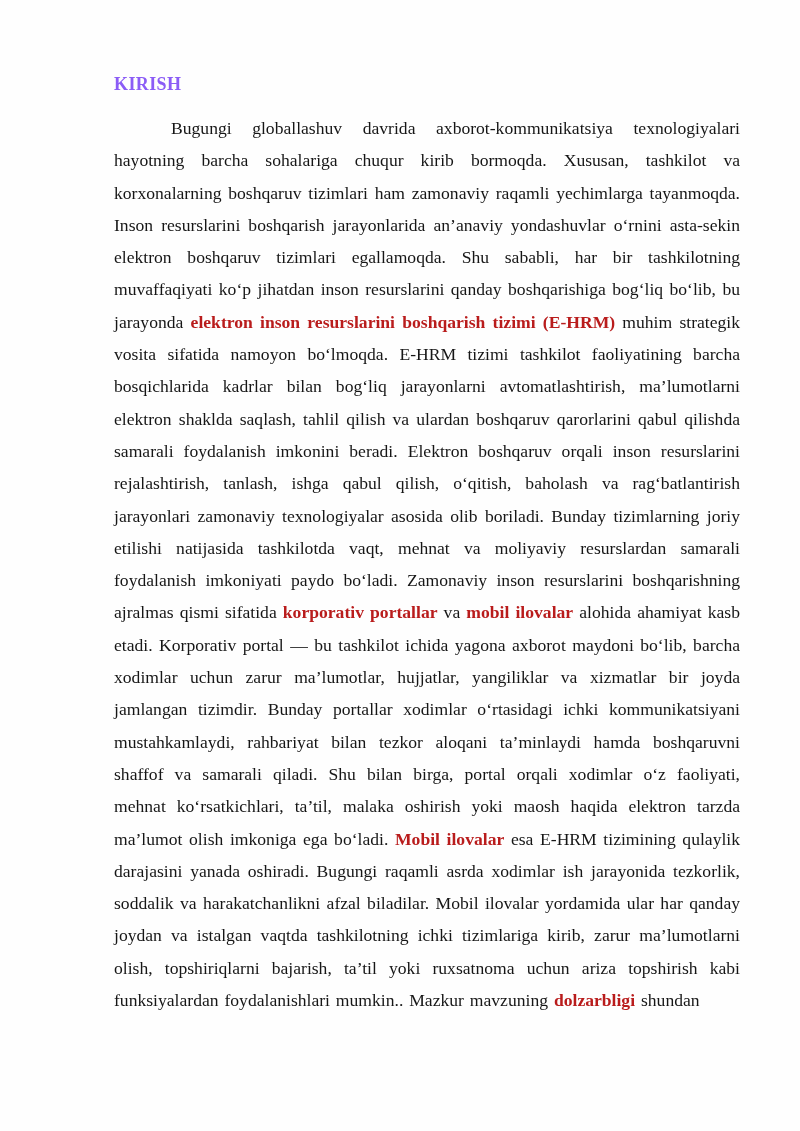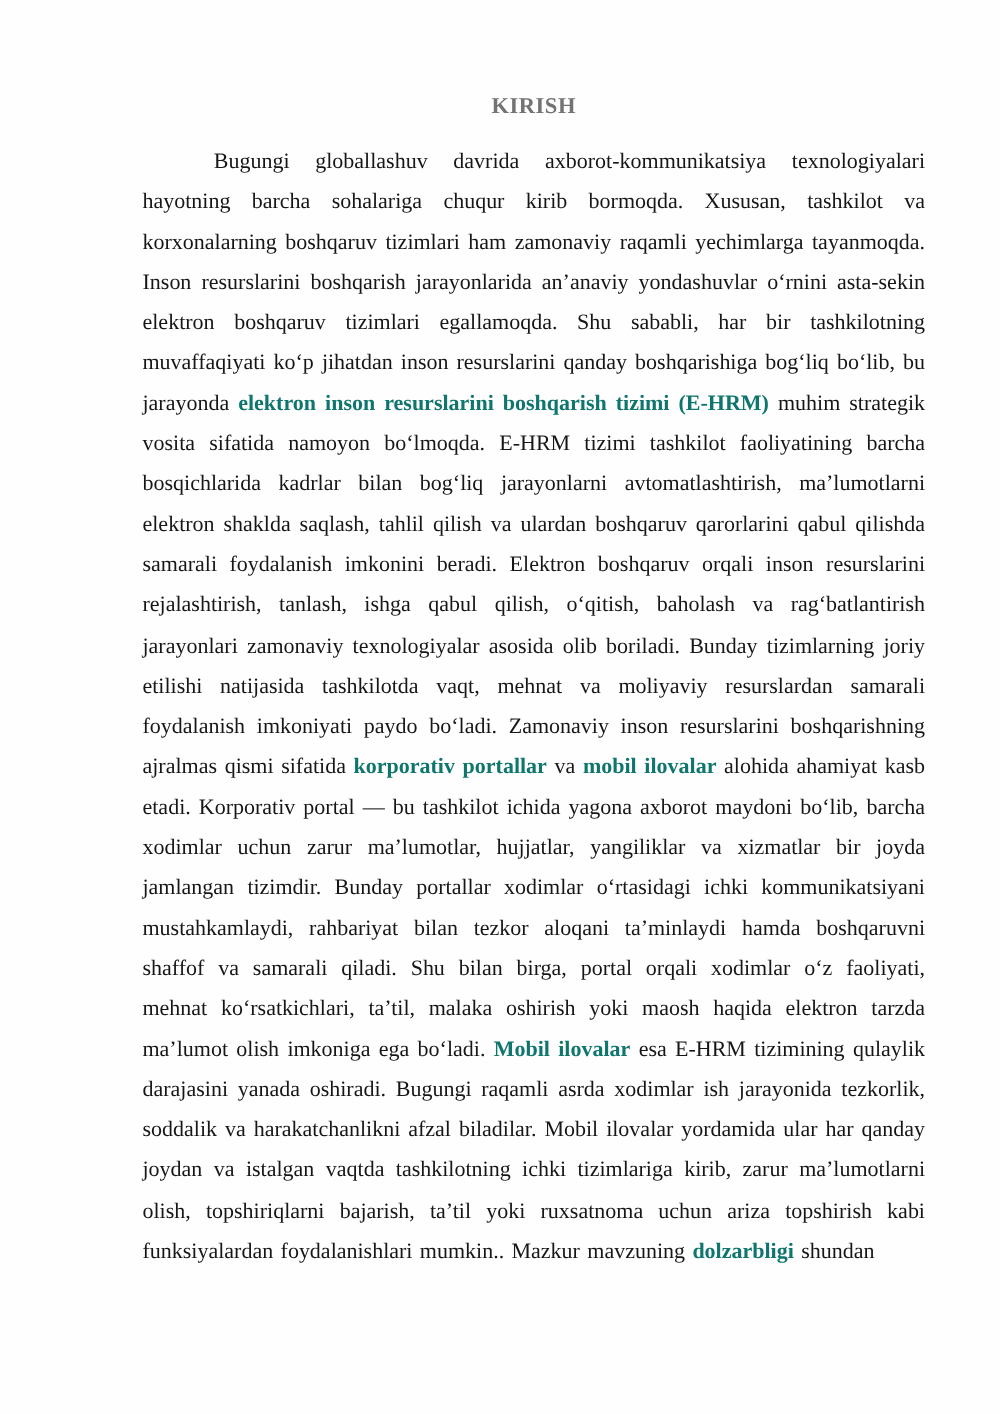--- a/index.html
+++ b/index.html
@@ -20,36 +20,35 @@
     position: absolute;
     left: 114px;
     top: 70px;
     width: 626px;
   }
   .doc-title {
     margin: 0;
     font-size: 18px;
     line-height: 28px;
     font-weight: bold;
-    text-align: center;
     letter-spacing: 0.4px;
-    color: #737373;
+    color: #8b5cf6;
   }
   .doc-paragraph {
     margin: 14px 0 0 0;
     font-size: 17.6px;
     line-height: 32.3px;
     text-align: justify;
     text-align-last: left;
     text-indent: 57px;
     word-spacing: 1.5px;
   }
   .doc-paragraph b {
     font-weight: bold;
-    color: #0f766e;
+    color: #b91c1c;
   }
 </style>
 </head>
 <body>
 
 <div class="page">
   <div class="content">
     <h1 class="doc-title">KIRISH</h1>
     <p class="doc-paragraph"><span>Bugungi globallashuv davrida axborot-kommunikatsiya texnologiyalari hayotning barcha sohalariga chuqur kirib bormoqda. Xususan, tashkilot va korxonalarning boshqaruv tizimlari ham zamonaviy raqamli yechimlarga tayanmoqda. Inson resurslarini boshqarish jarayonlarida an’anaviy yondashuvlar o‘rnini asta-sekin elektron boshqaruv tizimlari egallamoqda. Shu sababli, har bir tashkilotning muvaffaqiyati ko‘p jihatdan inson resurslarini qanday boshqarishiga bog‘liq bo‘lib, bu jarayonda </span><b>elektron inson resurslarini boshqarish tizimi (E-HRM)</b><span> muhim strategik vosita sifatida namoyon bo‘lmoqda. E-HRM tizimi tashkilot faoliyatining barcha bosqichlarida kadrlar bilan bog‘liq jarayonlarni avtomatlashtirish, ma’lumotlarni elektron shaklda saqlash, tahlil qilish va ulardan boshqaruv qarorlarini qabul qilishda samarali foydalanish imkonini beradi. Elektron boshqaruv orqali inson resurslarini rejalashtirish, tanlash, ishga qabul qilish, o‘qitish, baholash va rag‘batlantirish jarayonlari zamonaviy texnologiyalar asosida olib boriladi. Bunday tizimlarning joriy etilishi natijasida tashkilotda vaqt, mehnat va moliyaviy resurslardan samarali foydalanish imkoniyati paydo bo‘ladi. Zamonaviy inson resurslarini boshqarishning ajralmas qismi sifatida </span><b>korporativ portallar</b><span> va </span><b>mobil ilovalar</b><span> alohida ahamiyat kasb etadi. Korporativ portal — bu tashkilot ichida yagona axborot maydoni bo‘lib, barcha xodimlar uchun zarur ma’lumotlar, hujjatlar, yangiliklar va xizmatlar bir joyda jamlangan tizimdir. Bunday portallar xodimlar o‘rtasidagi ichki kommunikatsiyani mustahkamlaydi, rahbariyat bilan tezkor aloqani ta’minlaydi hamda boshqaruvni shaffof va samarali qiladi. Shu bilan birga, portal orqali xodimlar o‘z faoliyati, mehnat ko‘rsatkichlari, ta’til, malaka oshirish yoki maosh haqida elektron tarzda ma’lumot olish imkoniga ega bo‘ladi. </span><b>Mobil ilovalar</b><span> esa E-HRM tizimining qulaylik darajasini yanada oshiradi. Bugungi raqamli asrda xodimlar ish jarayonida tezkorlik, soddalik va harakatchanlikni afzal biladilar. Mobil ilovalar yordamida ular har qanday joydan va istalgan vaqtda tashkilotning ichki tizimlariga kirib, zarur ma’lumotlarni olish, topshiriqlarni bajarish, ta’til yoki ruxsatnoma uchun ariza topshirish kabi funksiyalardan foydalanishlari mumkin.. Mazkur mavzuning </span><b>dolzarbligi</b><span> shundan</span></p>
   </div>

